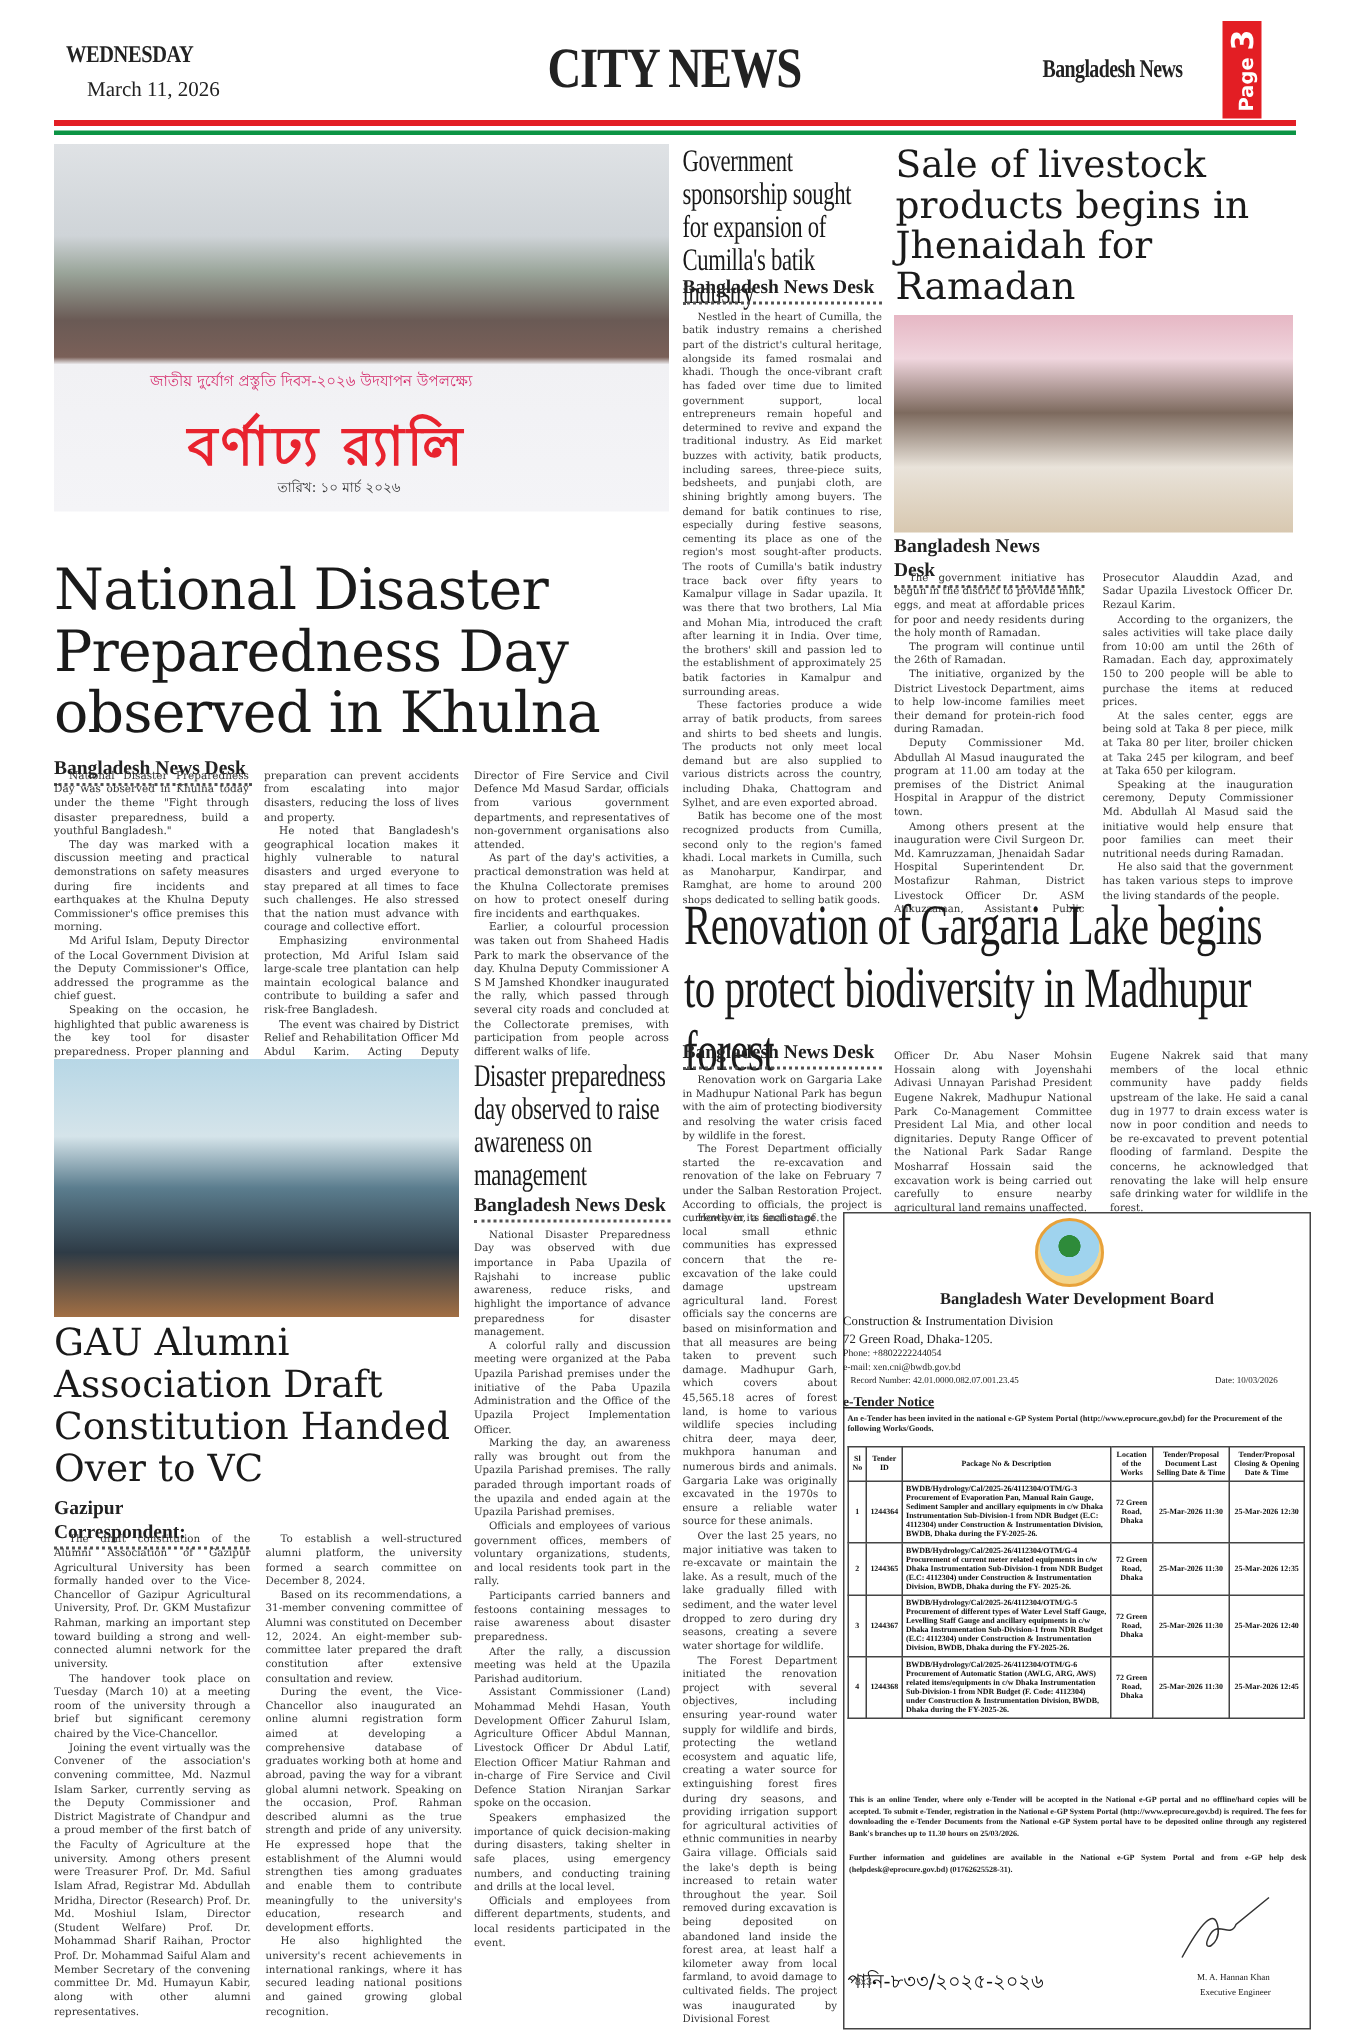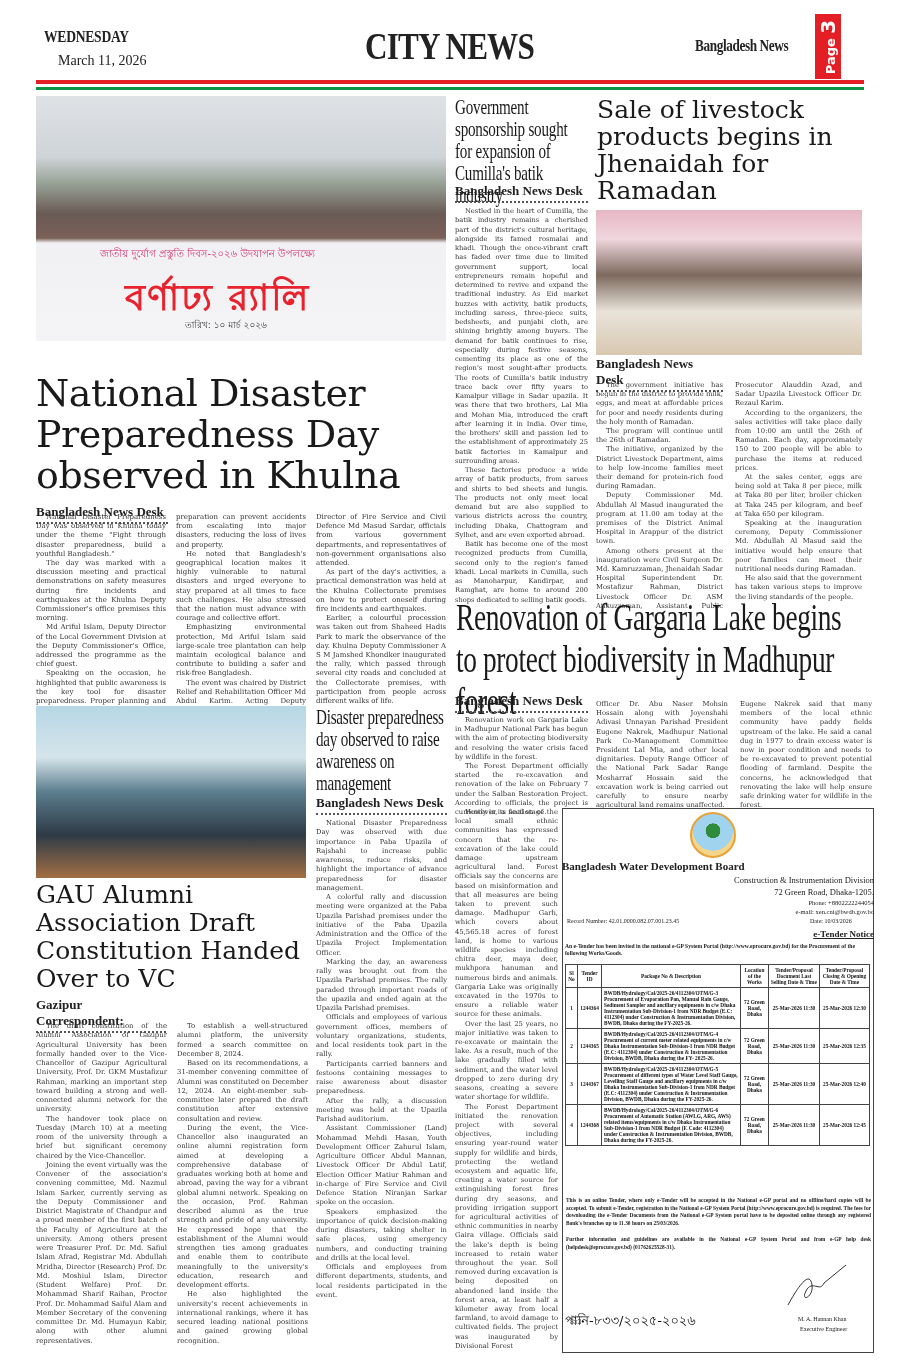--- a/index.html
+++ b/index.html
@@ -24,22 +24,22 @@
 .col3{column-count:3;column-gap:12px}
 .col2{column-count:2;column-gap:10px}
 
 .ph1{left:36px;top:96px;width:410px;height:245px;background:linear-gradient(180deg,#dfe2e5 0%,#cfd4d8 25%,#9aa59a 35%,#6a5a55 48%,#7a6058 58%,#f1f1f4 60%,#f4f4f7 100%)}
 .banner-text1{left:100px;top:246px;font-family:"DejaVu Sans",sans-serif;font-size:10px;color:#d6306e}
 .banner-text2{left:125px;top:270px;font-family:"DejaVu Sans",sans-serif;font-weight:bold;font-size:36px;color:#e8232e;letter-spacing:2px}
 .ph2{left:596px;top:210px;width:266px;height:145px;background:linear-gradient(180deg,#e6b7c4 0%,#f0d6de 20%,#7d6a5e 45%,#e9e3da 70%,#d8c8b0 100%)}
 .ph3{left:36px;top:706px;width:270px;height:172px;background:linear-gradient(180deg,#b7d7e6 0%,#d5e4ea 30%,#5b7d8e 50%,#2e3b46 75%,#a26f44 100%)}
 .tender{left:562px;top:808px;width:312px;height:545px;border:1px solid #444;background:#fff}
 .t-logo{left:690px;top:812px;width:46px;height:46px;border-radius:50%;border:2px solid #e8a23a;background:radial-gradient(circle at 50% 40%,#2e8b3a 0 22%,#9fd3ee 23% 60%,#f3d58c 61%)}
-.t-org{left:562px;top:860px;width:312px;font-family:"Liberation Serif",serif;font-weight:bold;font-size:11px}
-.t-line{left:562px;width:312px;text-align:right;font-family:"Liberation Serif",serif;font-size:8.5px}
+.t-org{left:562px;top:860px;width:312px;text-align:center;font-family:"Liberation Serif",serif;font-weight:bold;font-size:11px}
+.t-line{left:562px;width:312px;text-align:left;font-family:"Liberation Serif",serif;font-size:8.5px}
 .t-small{font-family:"Liberation Serif",serif;font-size:6px;color:#222}
 table.tt{border-collapse:collapse;width:100%;font-family:"Liberation Serif",serif;font-size:5.3px;font-weight:bold;color:#111}
 table.tt td,table.tt th{border:1px solid #444;padding:2px;vertical-align:middle;text-align:center}
 table.tt td.desc{text-align:left}
 .bangla-no{left:565px;top:1311px;font-family:"DejaVu Sans",sans-serif;font-weight:normal;font-size:13px;color:#111}
 </style>
 </head>
 <body>
 
 <div class="abs masthead-day">WEDNESDAY</div>

